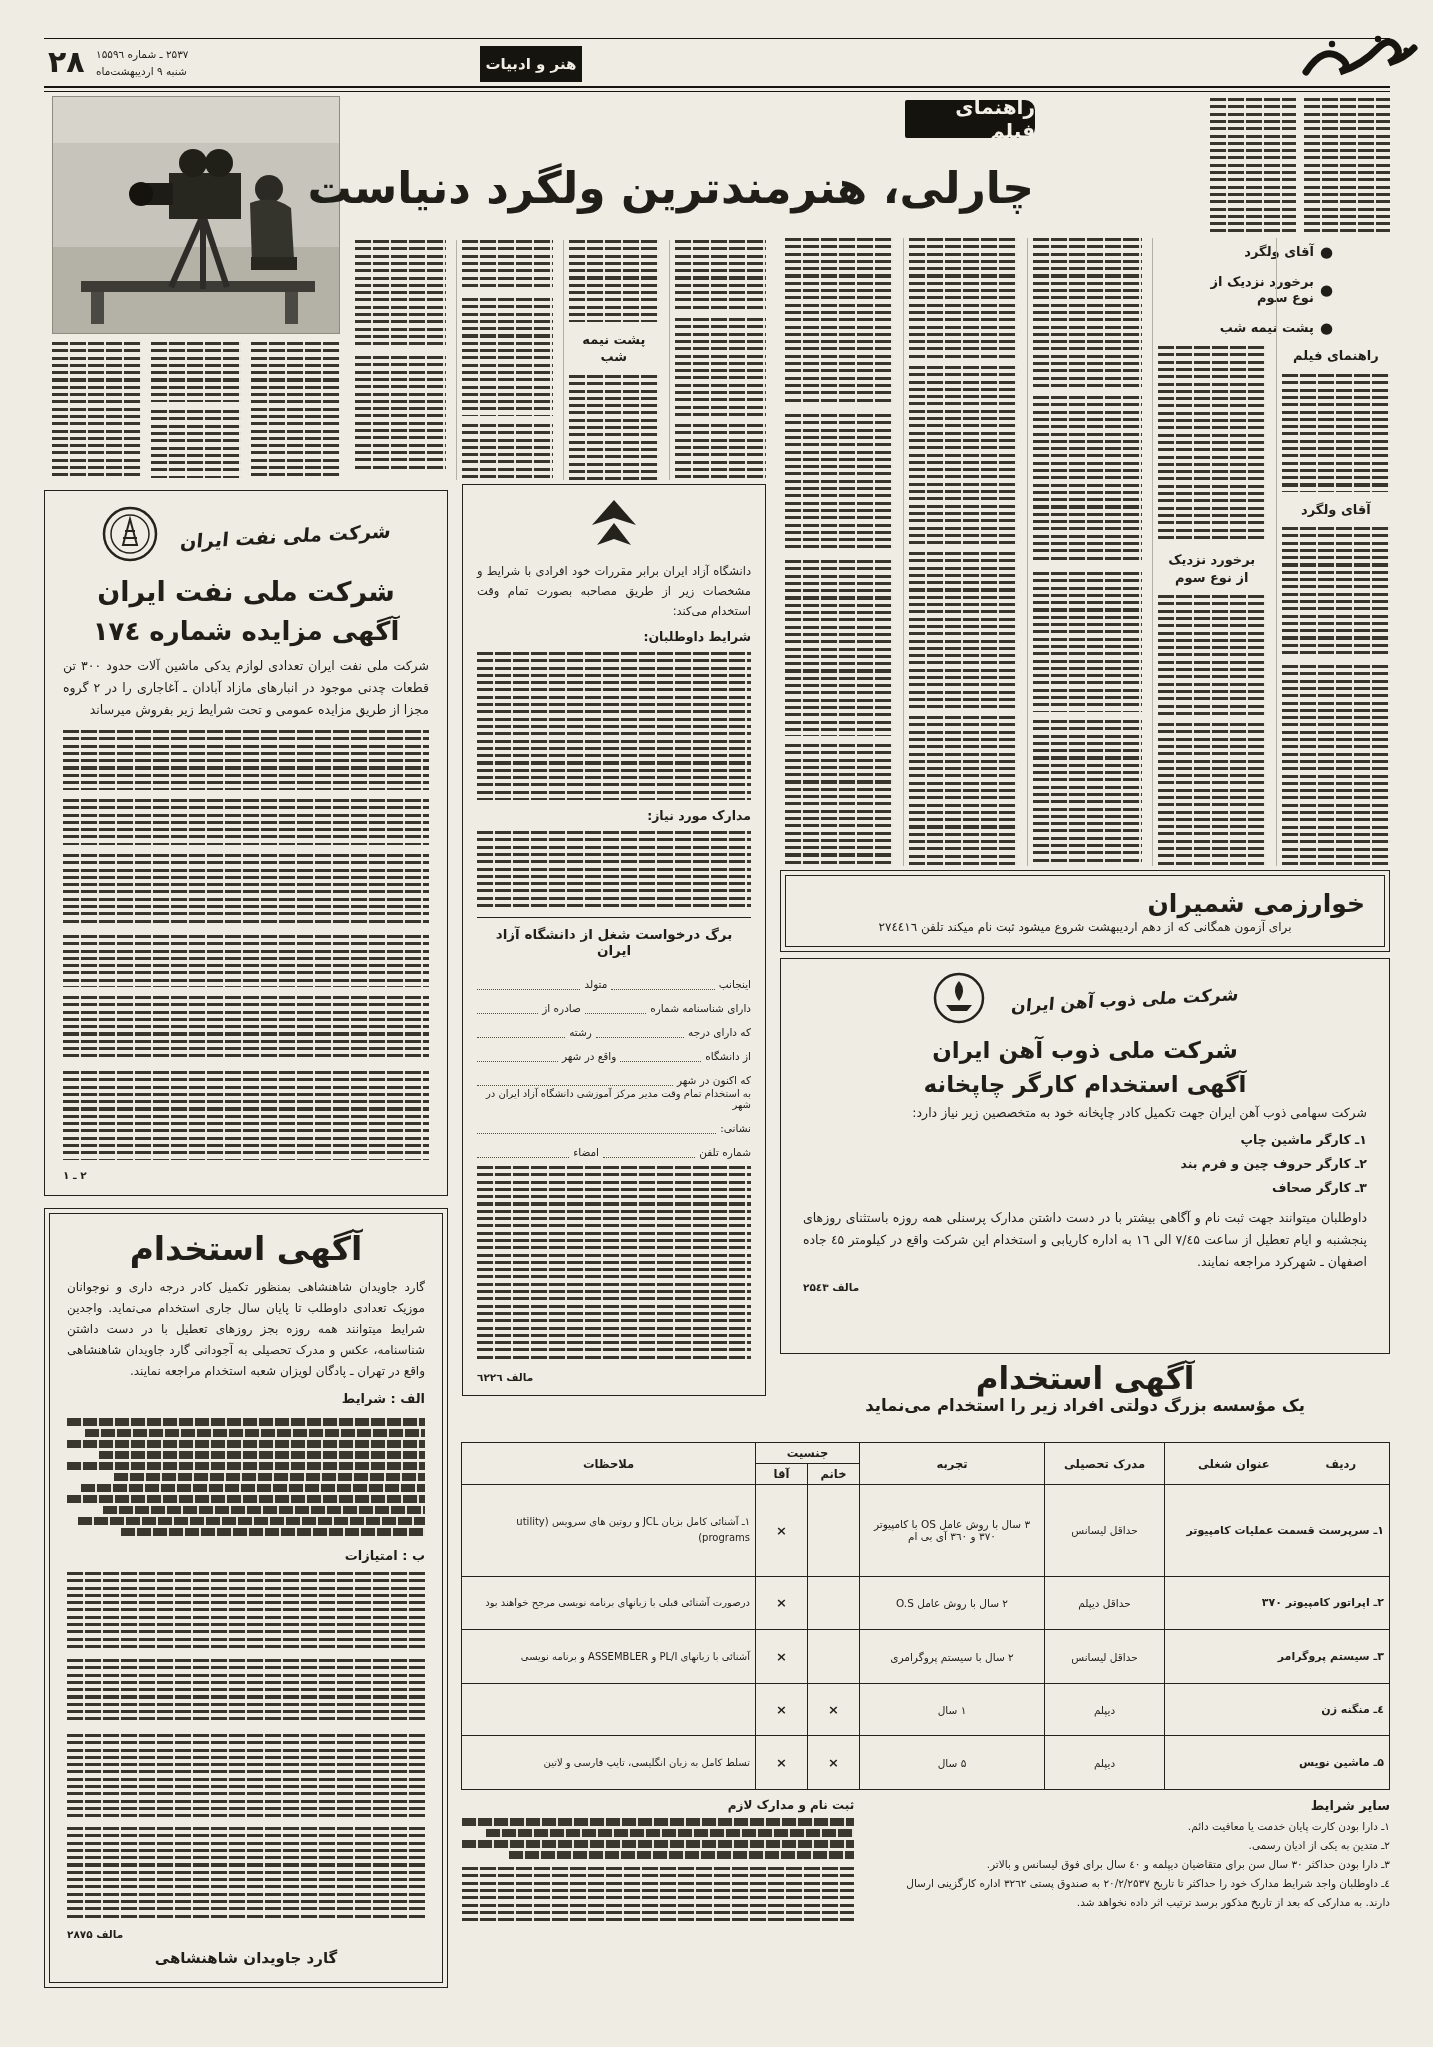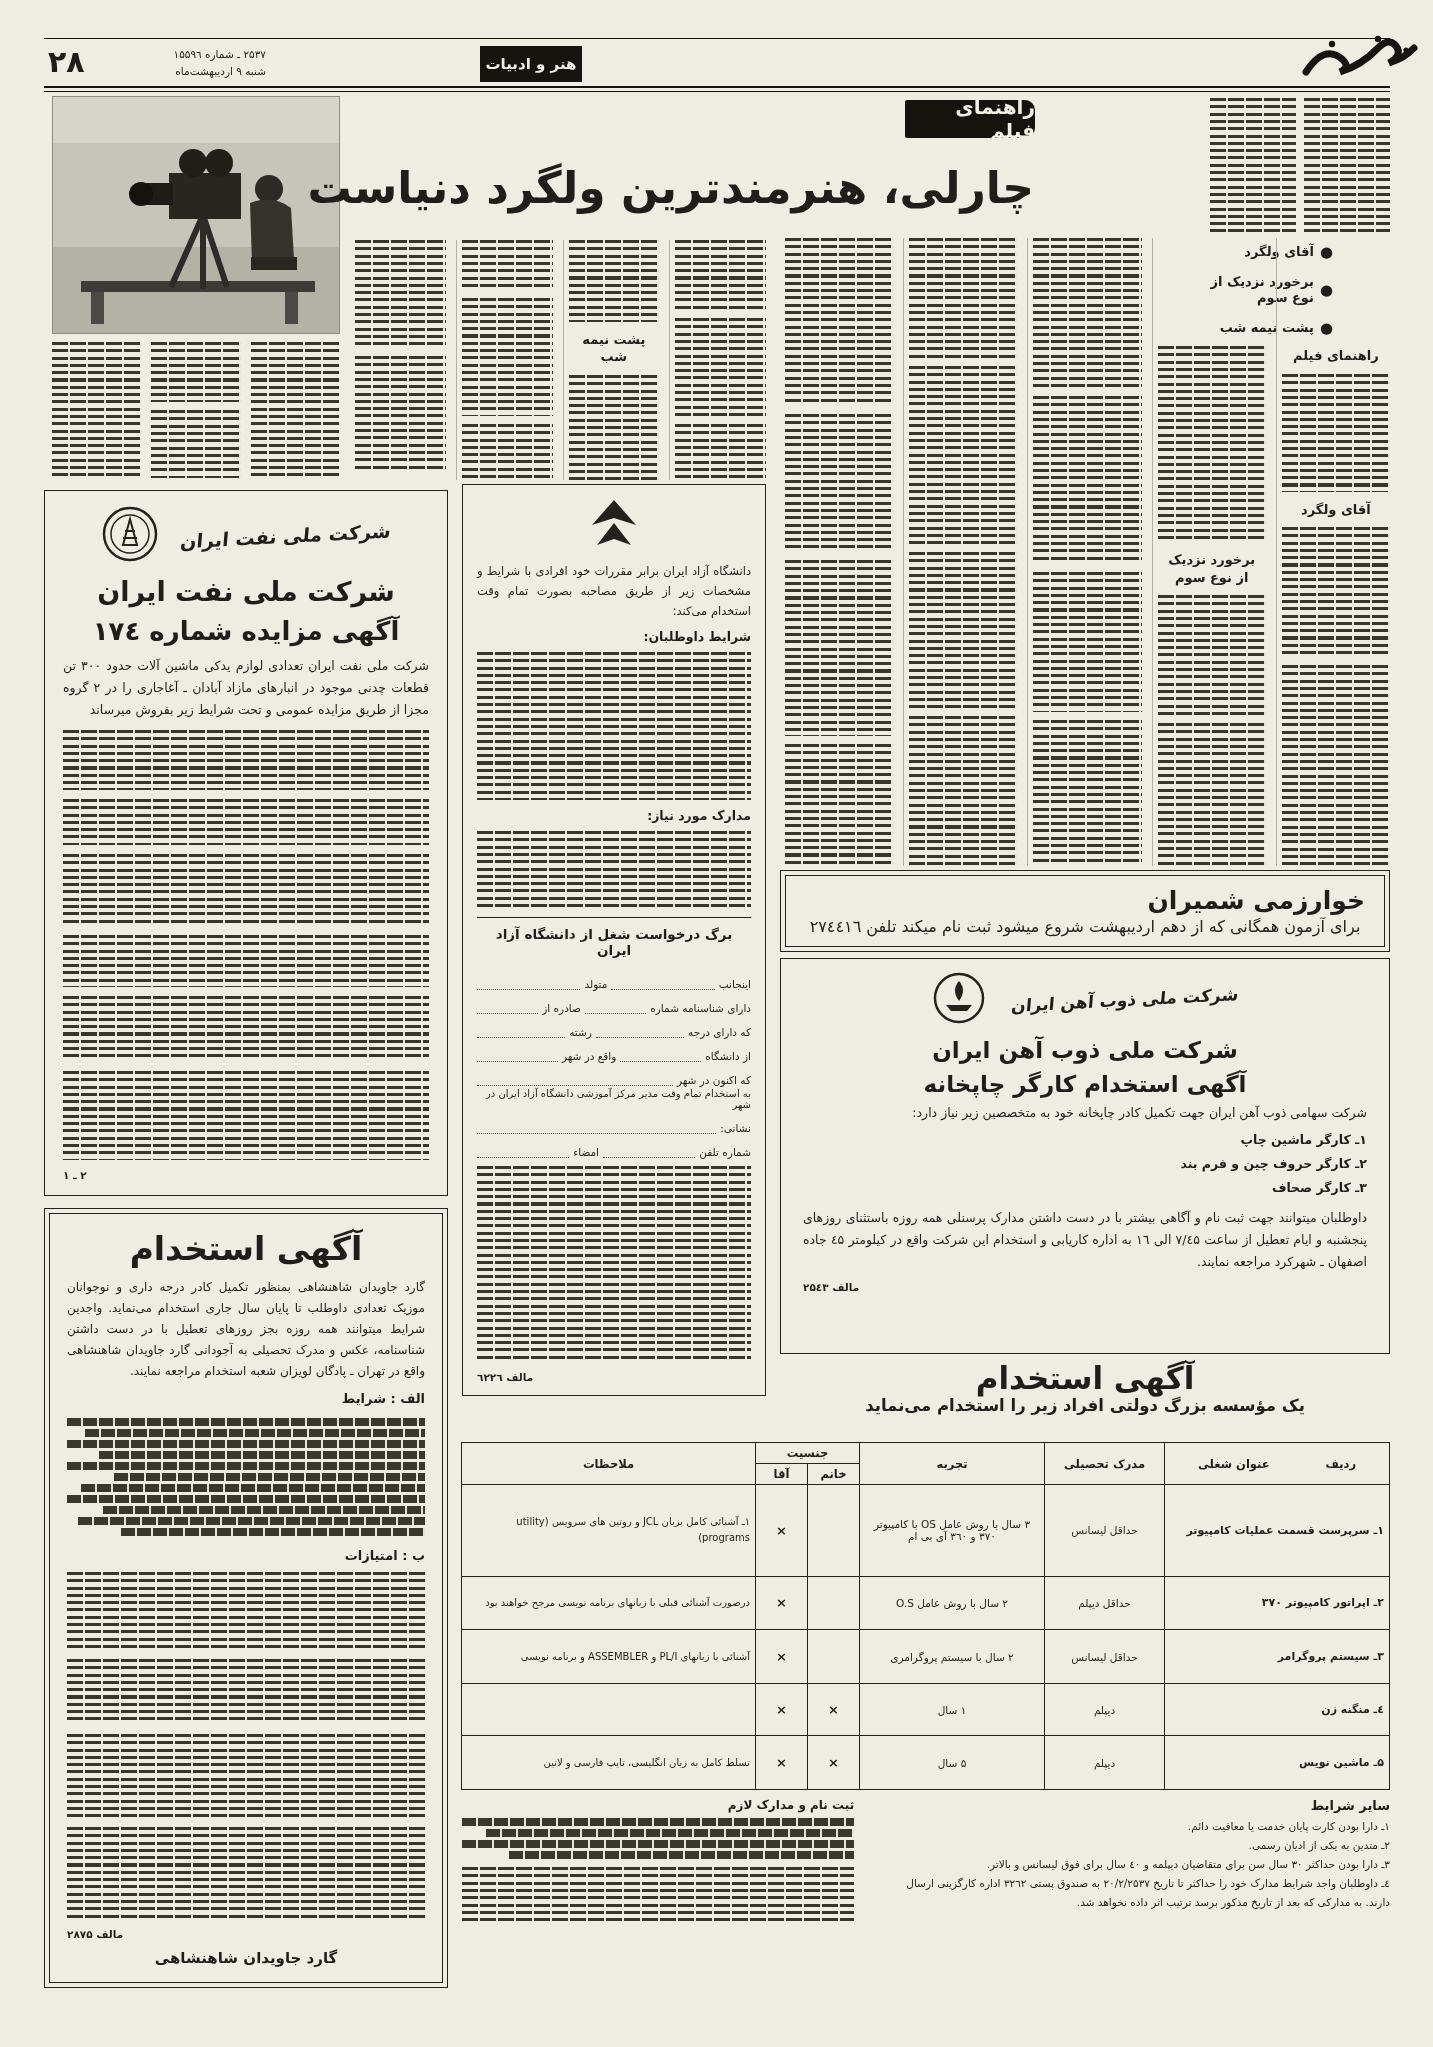--- a/index.html
+++ b/index.html
@@ -66,21 +66,21 @@
 
   .other-items{font-size:10.5px;line-height:1.8;text-align:right}
 </style>
 </head>
 <body>
 
 <div class="page">
 
   <div class="abs trule" style="left:44px;top:38px;width:1346px"></div>
   <div class="abs pageno" style="left:48px;top:44px">۲۸</div>
-  <div class="abs issue" style="left:96px;top:46px;width:170px;text-align:right">
+  <div class="abs issue" style="left:96px;top:46px;width:170px;text-align:left">
     <div>۲۵۳۷ ـ شماره ۱۵۵۹٦</div>
     <div>شنبه ۹ اردیبهشت‌ماه</div>
   </div>
   <div class="abs section-box" style="left:480px;top:46px;width:102px;height:36px">
     <span>هنر و ادبیات</span>
   </div>
   <div class="abs" style="left:1298px;top:30px;width:124px;height:58px">
     <svg width="124" height="58" viewBox="0 0 124 58">
       <path d="M8 42 q18 -28 36 -13 q9 8 -2 13 q22 -7 38 -24 q11 -11 18 -2 q7 9 -7 17 q16 -5 25 -15" fill="none" stroke="#171510" stroke-width="7" stroke-linecap="round"></path>
       <circle cx="34" cy="14" r="3.2" fill="#171510"></circle>
@@ -284,21 +284,21 @@
         <span>امضاء</span>
           <span class="dots"></span>
       </div>
     </div>
     <div class="sim" style="flex:1"></div>
     <div class="reflabel">مالف ٦۲۲٦</div>
   </div>
 
   <div class="abs box dbox col" style="left:780px;top:870px;width:610px;height:82px;padding:10px 24px;gap:2px;justify-content:center">
     <div style="font-size:25px;font-weight:bold;text-align:right">خوارزمی شمیران</div>
-    <div style="font-size:16px;text-align:center">برای آزمون همگانی که از دهم اردیبهشت شروع میشود ثبت نام میکند تلفن ۲۷٤٤١٦</div>
+    <div style="font-size:12px;text-align:center">برای آزمون همگانی که از دهم اردیبهشت شروع میشود ثبت نام میکند تلفن ۲۷٤٤١٦</div>
   </div>
 
   <div class="abs box col" style="left:780px;top:958px;width:610px;height:396px;padding:12px 22px;gap:8px">
     <div style="display:flex;align-items:center;justify-content:center;gap:26px">
       <span class="callig" style="font-size:17px">شرکت ملی ذوب آهن ایران</span>
       <span>
         <svg width="54" height="54" viewBox="0 0 54 54">
           <circle cx="27" cy="27" r="24" fill="none" stroke="#24221c" stroke-width="2.5"></circle>
           <path d="M14 34 h26 l-5 6 h-16 Z" fill="#24221c"></path>
           <path d="M27 10 q8 9 0 20 q-8 -11 0 -20" fill="#24221c"></path>

